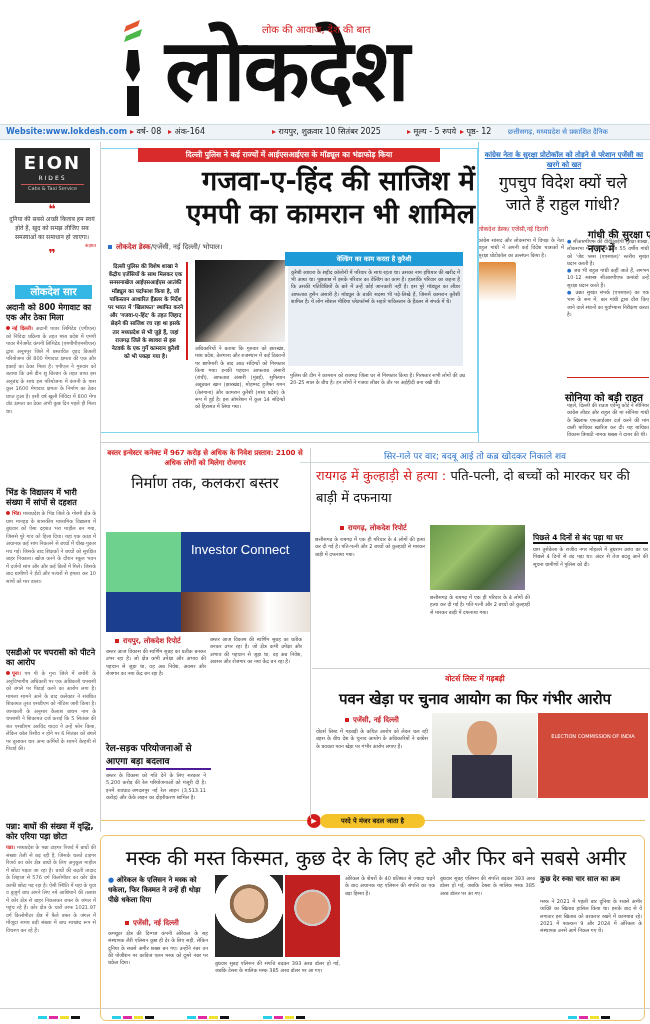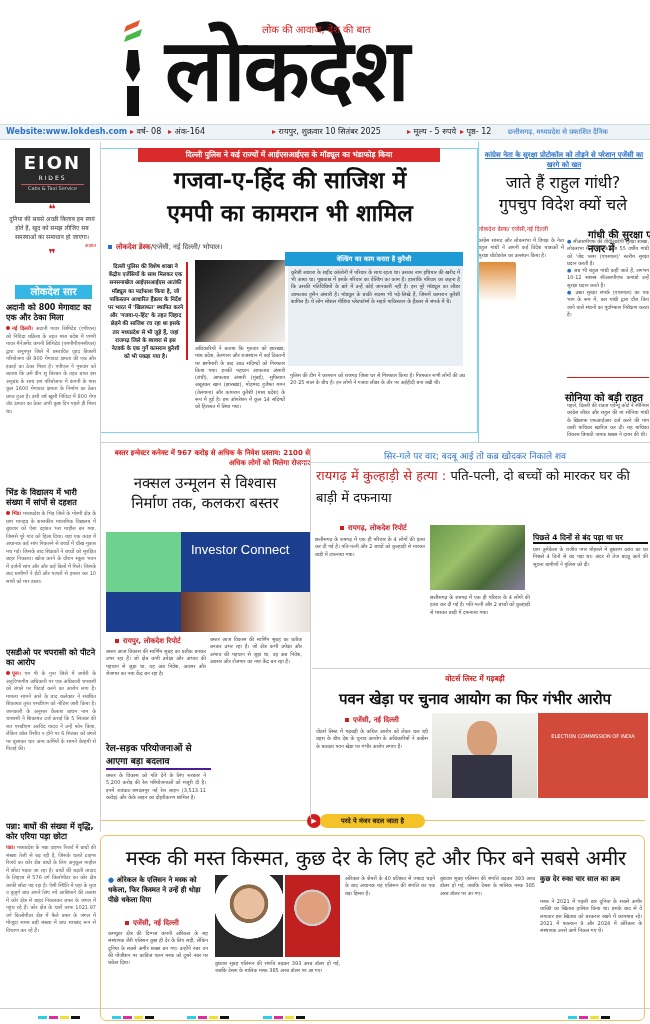--- a/index.html
+++ b/index.html
@@ -22,37 +22,37 @@
 .q1{font-size:12px;color:#d31d1d;font-weight:bold;display:block}
 .qauth{display:block;text-align:right;color:#d31d1d;font-size:5px}
 .saar{left:15px;top:285px;width:77px;height:14px;background:#34b7e4;color:#fff;font-weight:bold;font-size:10px;text-align:center;line-height:14px}
 .lhead{position:absolute;left:6px;width:90px;font-weight:bold;font-size:8px;line-height:10px;color:#111}
 .ltext{position:absolute;left:6px;width:90px;font-size:5px;line-height:7.5px;color:#555;text-align:justify}
 .ltext b{color:#d31d1d}
 .dot{display:inline-block;width:4px;height:4px;border-radius:50%;background:#d31d1d;margin-right:2px}
 
 .topbox{left:100px;top:148px;width:378px;height:285px;border:1px solid #7fd3ec}
 .kicker{left:138px;top:148px;width:302px;height:14px;background:#d92b2b;color:#fff;font-size:7.5px;font-weight:bold;text-align:center;line-height:14px}
-.topheadline{left:105px;top:164px;width:370px;font-size:23px;font-weight:bold;line-height:33px;text-align:center;color:#111}
+.topheadline{left:105px;top:164px;width:370px;font-size:27px;font-weight:bold;line-height:33px;text-align:right;color:#111}
 .byline{font-size:7px;color:#c7242b;font-weight:bold}
 .byline .sq{display:inline-block;width:4px;height:4px;background:#2a72c9;margin-right:4px}
 .blueside{left:285px;top:252px;width:178px;height:14px;background:#1e9ad6;color:#fff;font-size:6.5px;font-weight:bold;text-align:center;line-height:14px}
 .boxtext{left:288px;top:266px;width:175px;height:100px;background:#e9eef5;font-size:5px;line-height:7.2px;color:#333;padding:3px;text-align:justify}
 .bodytxt{font-size:5px;line-height:7.3px;color:#444;text-align:justify}
 .leadq{left:108px;top:262px;width:80px;font-size:5.5px;line-height:8.2px;text-align:center;font-weight:bold;color:#222;border-right:2px solid #d31d1d;padding-right:3px}
 .isisimg{left:195px;top:260px;width:90px;height:82px;background:linear-gradient(135deg,#1a1a1a 0%,#333 45%,#d8c8b8 60%,#eee 100%)}
 
 .rkicker{left:480px;top:150px;width:168px;font-size:7px;font-weight:bold;color:#2a72c9;text-align:center;line-height:10px;text-decoration:underline}
 .rhead{left:476px;top:172px;width:174px;font-size:16px;line-height:22px;text-align:center;color:#111}
 .rsub{left:478px;top:225px;width:90px;font-size:6px;color:#c7242b}
 .rbox-head{left:588px;top:227px;width:82px;font-size:10px;font-weight:bold;color:#111}
 .rahul{left:478px;top:262px;width:38px;height:40px;background:linear-gradient(180deg,#e08b3a 0%,#f4d7b8 60%,#fff 100%);border-radius:2px}
 .sonia{left:565px;top:390px;font-size:10px;font-weight:bold;color:#111}
 
-.redkicker{left:100px;top:448px;width:210px;font-size:7px;font-weight:bold;color:#d31d1d;text-align:right;line-height:10px}
+.redkicker{left:100px;top:448px;width:210px;font-size:7px;font-weight:bold;color:#d31d1d;text-align:center;line-height:10px}
 .bastarh{left:100px;top:473px;width:210px;font-size:15px;line-height:20px;color:#111;text-align:center}
 .bastarimg{left:106px;top:532px;width:205px;height:100px;background:#1c3e8e;overflow:hidden}
 .bastarimg .green{position:absolute;left:0;top:0;width:75px;height:60px;background:#6fd18e}
 .bastarimg .ic{position:absolute;left:85px;top:10px;color:#fff;font-size:13px;font-family:"Liberation Sans",sans-serif}
 .bastarimg .people{position:absolute;left:75px;top:60px;width:130px;height:40px;background:linear-gradient(90deg,#6a3a2a,#c89068,#fff,#e8e0d8)}
 .subhead2{left:106px;top:742px;width:105px;font-size:9px;font-weight:bold;line-height:13px;color:#111;border-bottom:2px solid #4c1d95}
 
 .bluekicker{left:300px;top:450px;width:350px;font-size:9px;color:#2a72c9;text-align:center;line-height:12px;border-bottom:1px solid #cdd}
 .raigarhh{left:316px;top:465px;width:334px;font-size:13px;line-height:22px;color:#111}
 .raigarhh .red{color:#d31d1d}
@@ -134,38 +134,37 @@
 <div class="abs byline" style="left:108px;top:242px"><span class="sq"></span><span>लोकदेश डेस्क</span><span style="color:#333;font-weight:normal">/एजेंसी, नई दिल्ली/ भोपाल।</span></div>
 <div class="abs leadq">दिल्ली पुलिस की विशेष शाखा ने केंद्रीय एजेंसियों के साथ मिलकर एक सनसनाखेज आईएसआईएस आतंकी मॉड्यूल का पर्दाफाश किया है, जो पाकिस्तान आधारित हैंडलर के निर्देश पर भारत में 'खिलाफत' स्थापित करने और 'गजवा-ए-हिंद' के तहत जिहाद छेड़ने की साजिश रच रहा था इसके तार मध्यप्रदेश से भी जुड़े हैं, जहां राजगढ़ जिले के ब्यावरा से इस नेटवर्क के एक गुर्गे कामरान कुरैशी को भी पकड़ा गया है।</div>
 <div class="abs isisimg"></div>
 <div class="abs blueside">वेल्डिंग का काम करता है कुरैशी</div>
 <div class="abs boxtext" style="overflow:hidden">कुरैशी ब्यावरा के शहीद कॉलोनी में परिवार के साथ रहता था। उसका नाम हथियार की खरीद में भी आया था। पूछताछ में इसके परिवार का वेल्डिंग का काम है। हालांकि परिवार का कहना है कि उसकी गतिविधियों के बारे में उन्हें कोई जानकारी नहीं है। इस पूरे मॉड्यूल का लीडर आफताब हुसैन अंसारी है। मॉड्यूल के बाकी सदस्य भी पढ़े-लिखे हैं, जिसमें कामरान कुरैशी शामिल है। ये लोग सोशल मीडिया प्लेटफॉर्म्स के सहारे पाकिस्तान के हैंडलर से संपर्क में थे।</div>
 <div class="abs bodytxt" style="left:195px;top:345px;width:90px;height:82px;overflow:hidden">अधिकारियों ने बताया कि गुरुवार को झारखंड, मध्य प्रदेश, तेलंगाना और राजस्थान में कई ठिकानों पर छापेमारी के बाद आठ संदिग्धों को गिरफ्तार किया गया। इनकी पहचान आफताब अंसारी (रांची), आफताब अंसारी (मुंबई), सुफियान अबूबकर खान (झारखंड), मोहम्मद हुजैफा यमन (तेलंगाना) और कामरान कुरैशी (मध्य प्रदेश) के रूप में हुई है। इस ऑपरेशन में कुल 14 संदिग्धों को हिरासत में लिया गया।</div>
 <div class="abs bodytxt" style="left:290px;top:372px;width:175px;height:55px;overflow:hidden">पुलिस की टीम ने कामरान को राजगढ़ जिला घर से गिरफ्तार किया है। गिरफ्तार सभी लोगों की उम्र 20-25 साल के बीच है। इन लोगों ने गजवा लीडर के तौर पर अईहीदी बना रखी थी।</div>
 
 <div class="abs rkicker">कांग्रेस नेता के सुरक्षा प्रोटोकॉल को तोड़ने से परेशान एजेंसी का खरगे को खत</div>
 <div class="abs rhead">
+  <div>गुपचुप विदेश क्यों चले</div>
   <div>जाते हैं राहुल गांधी?</div>
-  <div>गुपचुप विदेश क्यों चले</div>
 </div>
 <div class="abs rsub">लोकदेश डेस्क/ एजेंसी,नई दिल्ली</div>
 <div class="abs rbox-head">गांधी की सुरक्षा एक नजर में</div>
 <div class="abs bodytxt" style="left:567px;top:238px;width:82px;height:140px;overflow:hidden;border-bottom:1px solid #d31d1d">
   <div><span style="color:#2a72c9">●</span> <span>सीआरपीएफ की वीवीआईपी सुरक्षा शाखा, लोकसभा में विपक्ष के नेता 55 वर्षीय गांधी को 'जेड प्लस (एएसएल)' स्तरीय सुरक्षा प्रदान करती है।</span></div>
   <div><span style="color:#2a72c9">●</span> <span>जब भी राहुल गांधी कहीं जाते हैं, लगभग 10-12 सशस्त्र सीआरपीएफ कमांडो उन्हें सुरक्षा प्रदान करते हैं।</span></div>
   <div><span style="color:#2a72c9">●</span> <span>उन्नत सुरक्षा संपर्क (एएसएल) का एक भाग के रूप में, बल गांधी द्वारा दौरा किए जाने वाले स्थानों का पूर्वाभ्यास निरीक्षण करता है।</span></div>
 </div>
 <div class="abs rahul"></div>
 <div class="abs bodytxt" style="left:478px;top:237px;width:86px;height:195px;overflow:hidden">कांग्रेस सांसद और लोकसभा में विपक्ष के नेता राहुल गांधी ने अपनी कई विदेश यात्राओं में सुरक्षा प्रोटोकॉल का उल्लंघन किया है।</div>
 <div class="abs sonia">सोनिया को बड़ी राहत</div>
 <div class="abs bodytxt" style="left:567px;top:402px;width:82px;height:42px;overflow:hidden">पहले, दिल्ली की राउज एवेन्यू कोर्ट ने सीनियर कांग्रेस लीडर और राहुल की मां सोनिया गांधी के खिलाफ एफआईआर दर्ज करने की मांग वाली याचिका खारिज कर दी। यह याचिका विकास त्रिपाठी नामक शख्स ने दायर की थी।</div>
 
 <div class="abs redkicker">बस्तर इन्वेस्टर कनेक्ट में 967 करोड़ से अधिक के निवेश प्रस्ताव: 2100 से अधिक लोगों को मिलेगा रोजगार</div>
 <div class="abs bastarh">
-  <div>नक्सल उन्मूलन से विश्वास</div>
   <div>निर्माण तक, कलकरा बस्तर</div>
 </div>
 <div class="abs bastarimg">
   <div class="green"></div>
   <div class="ic">Investor Connect</div>
   <div class="people"></div>
 </div>
 <div class="abs byline" style="left:115px;top:636px"><span class="sq" style="background:#d31d1d"></span><span>रायपुर, लोकदेश रिपोर्ट</span></div>
 <div class="abs bodytxt" style="left:106px;top:648px;width:100px;height:90px;overflow:hidden">बस्तर आज विकास की स्वर्णिम सुबह का प्रतीक बनकर उभर रहा है। जो क्षेत्र कभी उपेक्षा और अभाव की पहचान से जुड़ा था, वह अब निवेश, अवसर और रोजगार का नया केंद्र बन रहा है।</div>
 <div class="abs subhead2">रेल-सड़क परियोजनाओं से आएगा बड़ा बदलाव</div>

